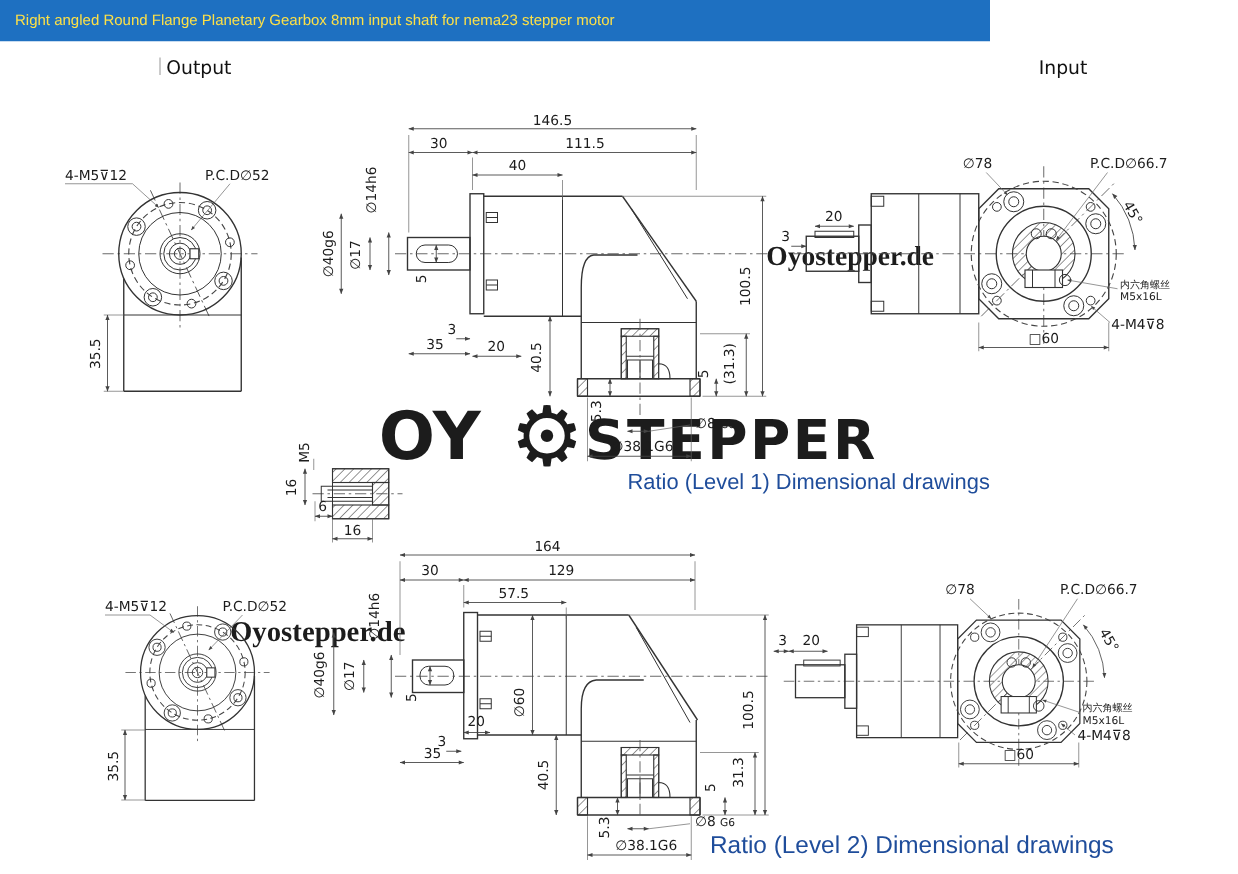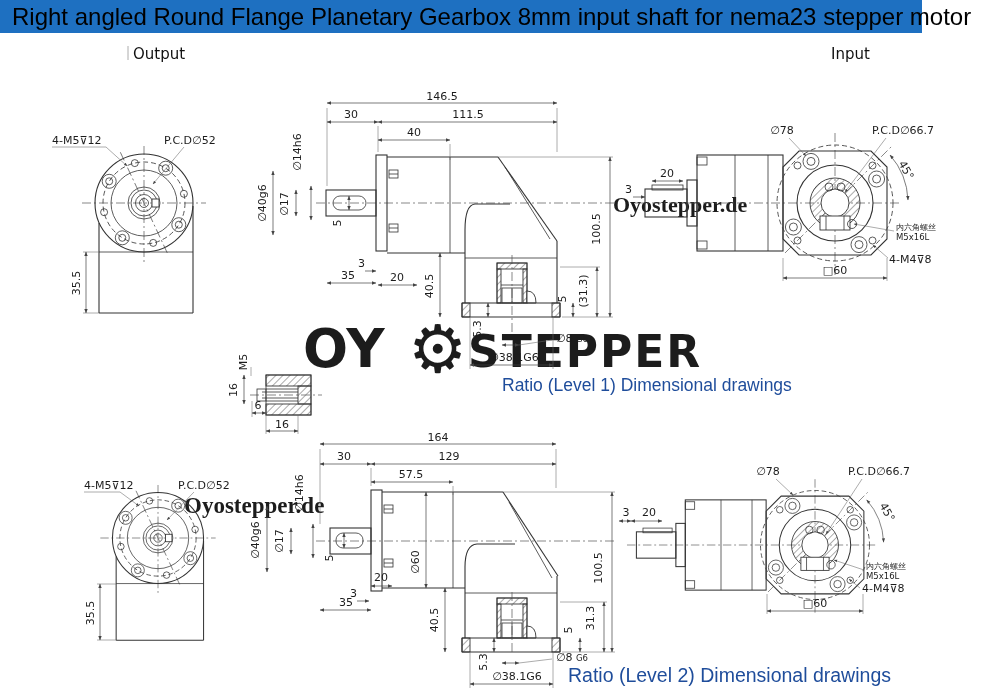--- a/index.html
+++ b/index.html
@@ -1,17 +1,17 @@
 <!DOCTYPE html>
 <html><head>
 <meta charset="utf-8">
 <style>
   html,body{margin:0;padding:0;background:#fff;width:990px;}
-  .titlebar{width:922px;height:33px;background:#1e70c1;color:#000000;
-    font-family:"Liberation Sans",sans-serif;font-size:24px;line-height:33px;
+  .titlebar{width:792px;height:33px;background:#1e70c1;color:#fde047;
+    font-family:"Liberation Sans",sans-serif;font-size:12px;line-height:33px;
     padding-left:12px;box-sizing:border-box;white-space:nowrap;}
   svg{display:block;font-family:"DejaVu Sans",sans-serif;}
   
   .o{stroke:#333;stroke-width:1.1;fill:none}           
   .o2{stroke:#333;stroke-width:.8;fill:none}           
   .t{stroke:#444;stroke-width:.7;fill:none}            
   .x{stroke:#666;stroke-width:.55;fill:none}           
   .d{stroke:#555;stroke-width:.7;fill:none;stroke-dasharray:9 3 2 3}  
   .dd{stroke:#444;stroke-width:.9;fill:none;stroke-dasharray:5 3}     
   .hf{fill:url(#h);stroke:#333;stroke-width:.9}

